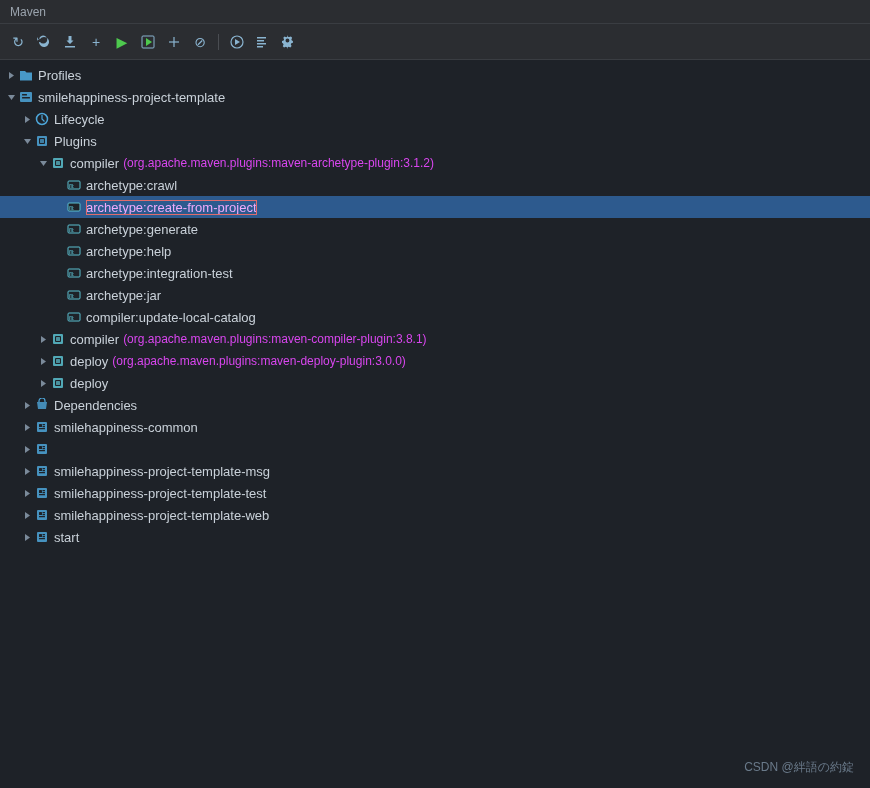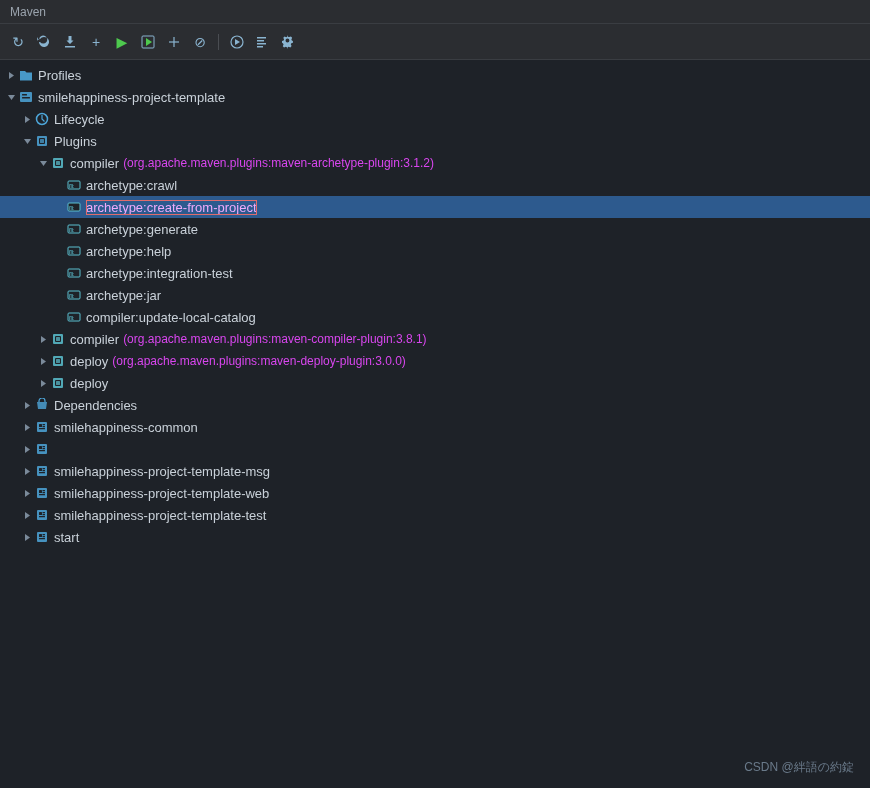--- a/index.html
+++ b/index.html
@@ -464,39 +464,39 @@
       </span>
       <span class="item-icon">
         <svg width="14" height="14" viewBox="0 0 14 14">
           <rect x="2" y="2" width="10" height="10" rx="1" fill="#4da6d9" opacity="0.85"></rect>
           <rect x="4" y="4" width="3" height="3" rx="0.5" fill="#1e2228"></rect>
           <rect x="7.5" y="4" width="2.5" height="1.2" rx="0.3" fill="#1e2228"></rect>
           <rect x="7.5" y="6" width="2.5" height="1.2" rx="0.3" fill="#1e2228"></rect>
           <rect x="4" y="8" width="6" height="1.2" rx="0.3" fill="#1e2228"></rect>
         </svg>
       </span>
-      <span class="item-text">smilehappiness-project-template-web</span>
+      <span class="item-text">smilehappiness-project-template-test</span>
     </div>
     <div class="tree-item">
       <span class="indent" style="width: 20px;"></span>
       <span class="chevron">
         <svg width="9" height="9" viewBox="0 0 9 9">
           <polygon points="2,1 7,4.5 2,8" fill="#7a8a9a"></polygon>
         </svg>
       </span>
       <span class="item-icon">
         <svg width="14" height="14" viewBox="0 0 14 14">
           <rect x="2" y="2" width="10" height="10" rx="1" fill="#4da6d9" opacity="0.85"></rect>
           <rect x="4" y="4" width="3" height="3" rx="0.5" fill="#1e2228"></rect>
           <rect x="7.5" y="4" width="2.5" height="1.2" rx="0.3" fill="#1e2228"></rect>
           <rect x="7.5" y="6" width="2.5" height="1.2" rx="0.3" fill="#1e2228"></rect>
           <rect x="4" y="8" width="6" height="1.2" rx="0.3" fill="#1e2228"></rect>
         </svg>
       </span>
-      <span class="item-text">smilehappiness-project-template-test</span>
+      <span class="item-text">smilehappiness-project-template-web</span>
     </div>
     <div class="tree-item">
       <span class="indent" style="width: 20px;"></span>
       <span class="chevron">
         <svg width="9" height="9" viewBox="0 0 9 9">
           <polygon points="2,1 7,4.5 2,8" fill="#7a8a9a"></polygon>
         </svg>
       </span>
       <span class="item-icon">
         <svg width="14" height="14" viewBox="0 0 14 14">

